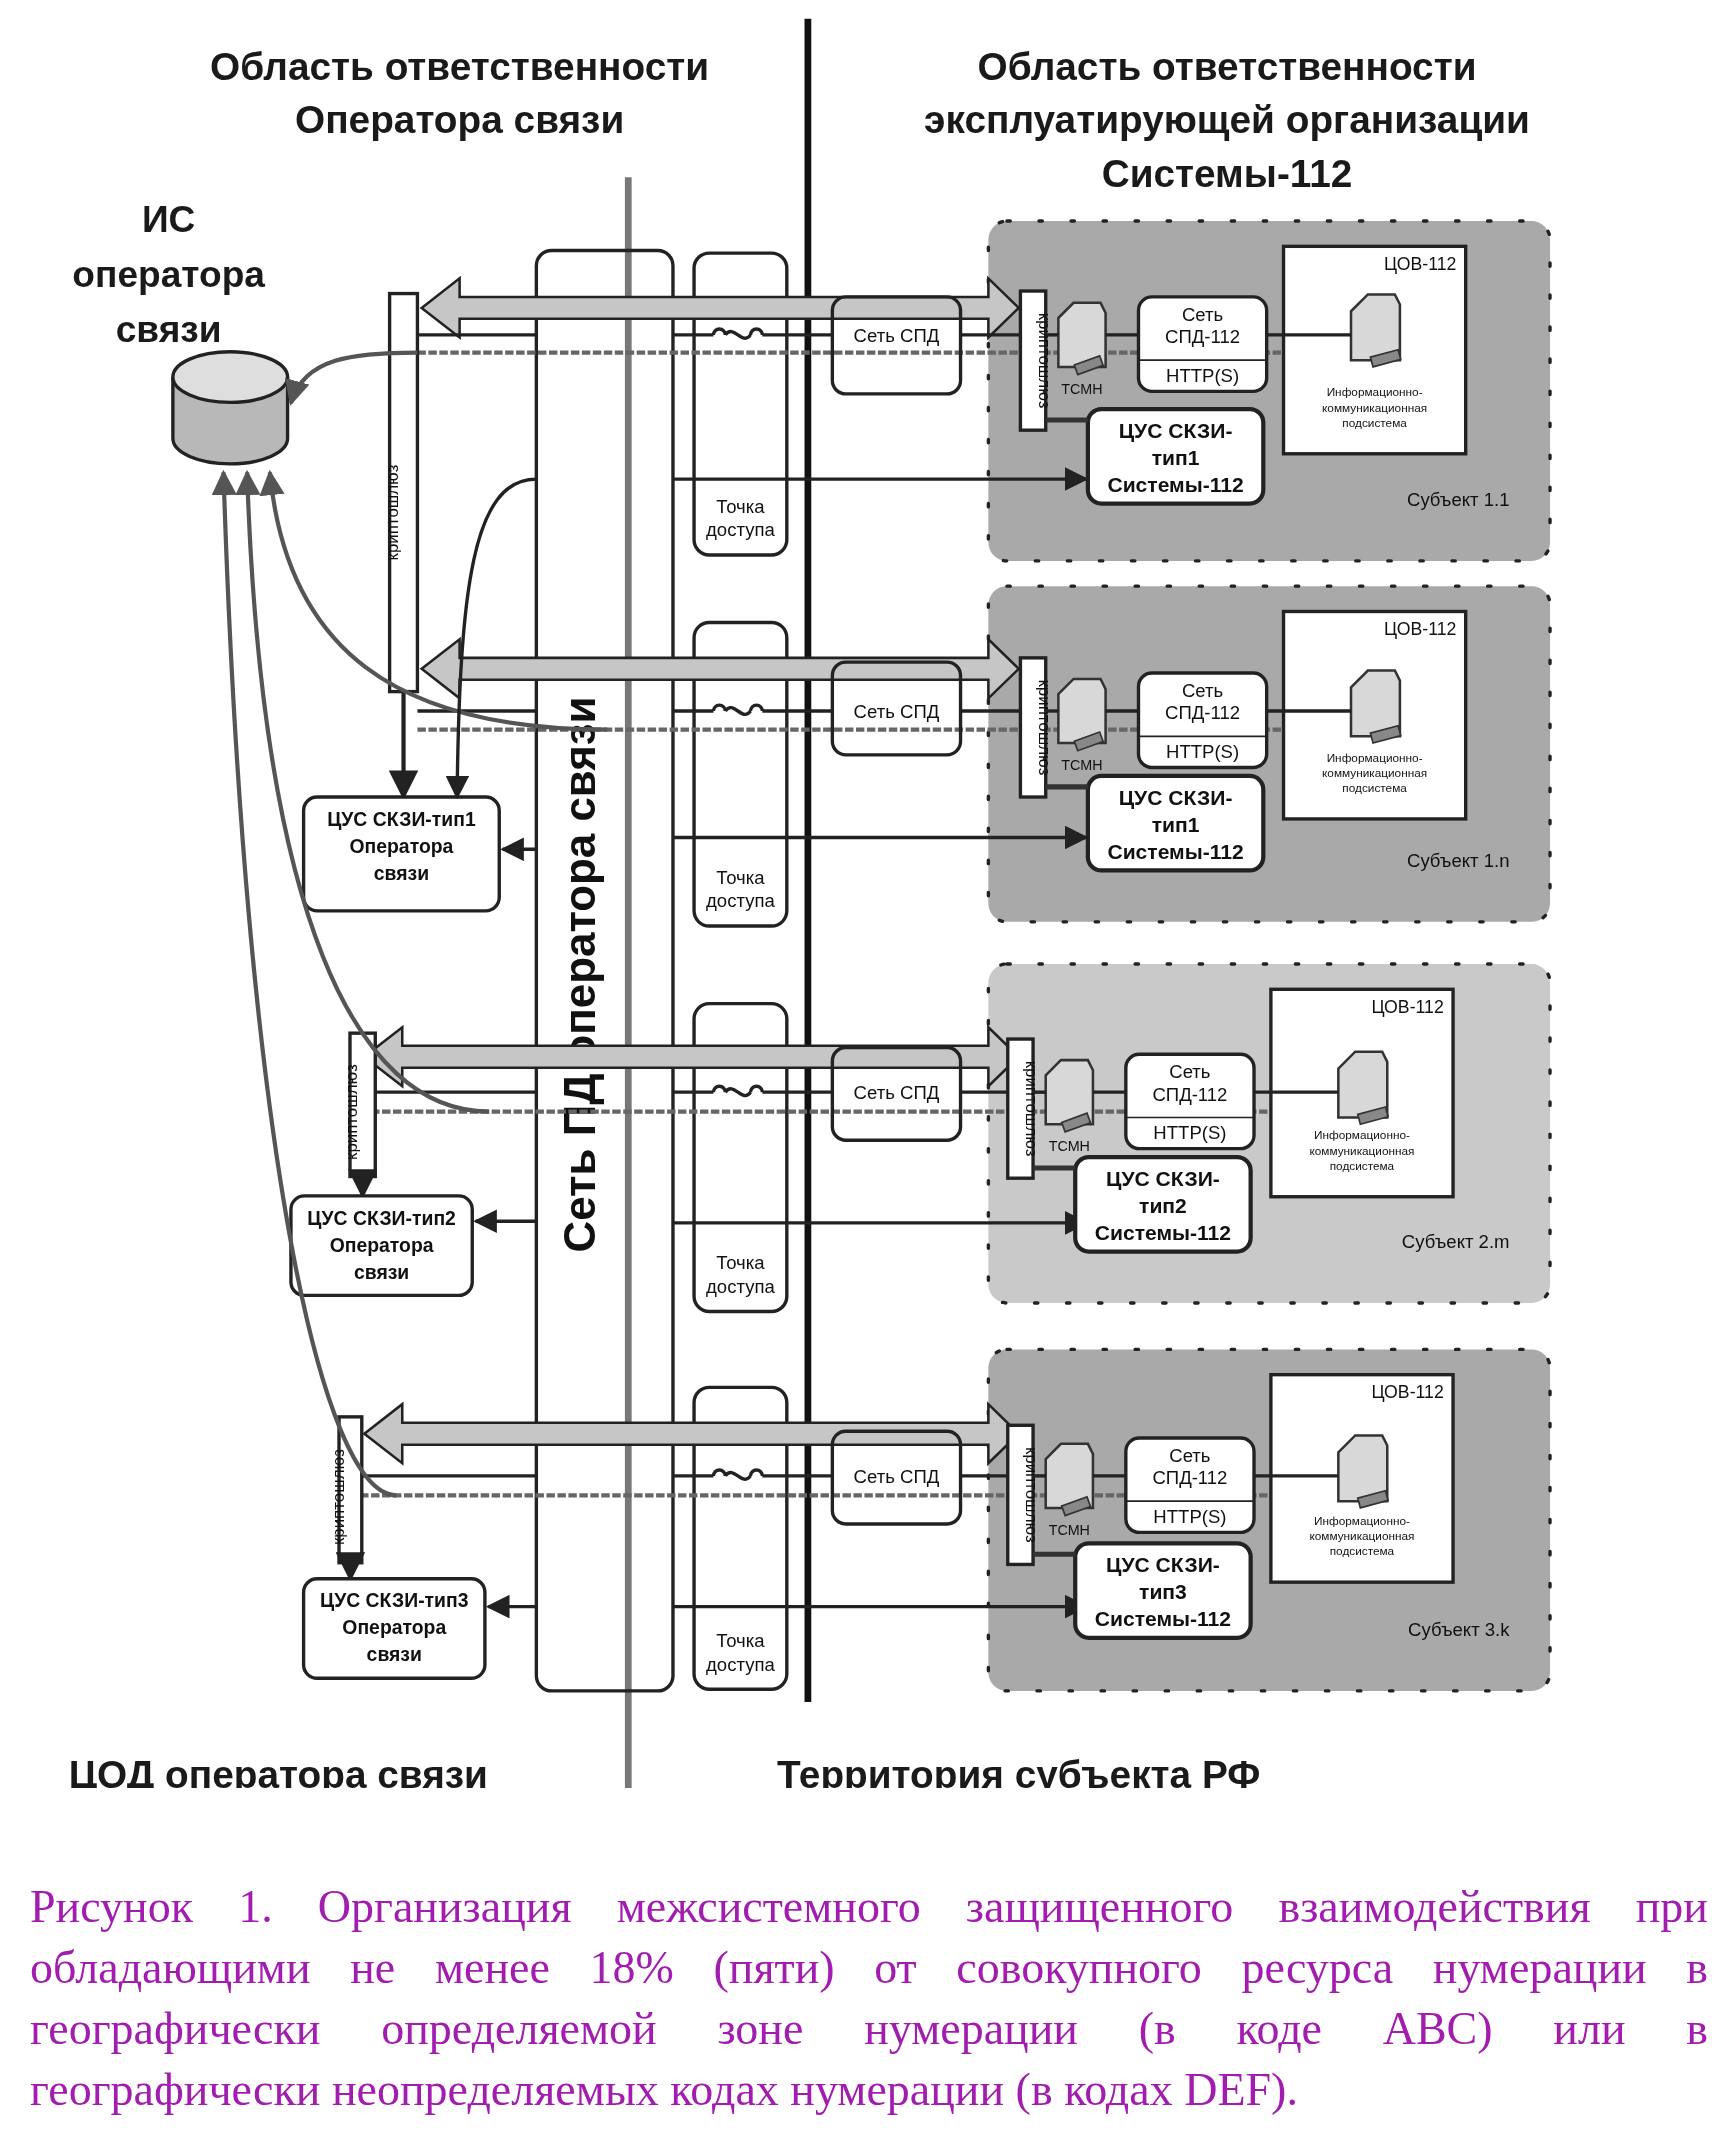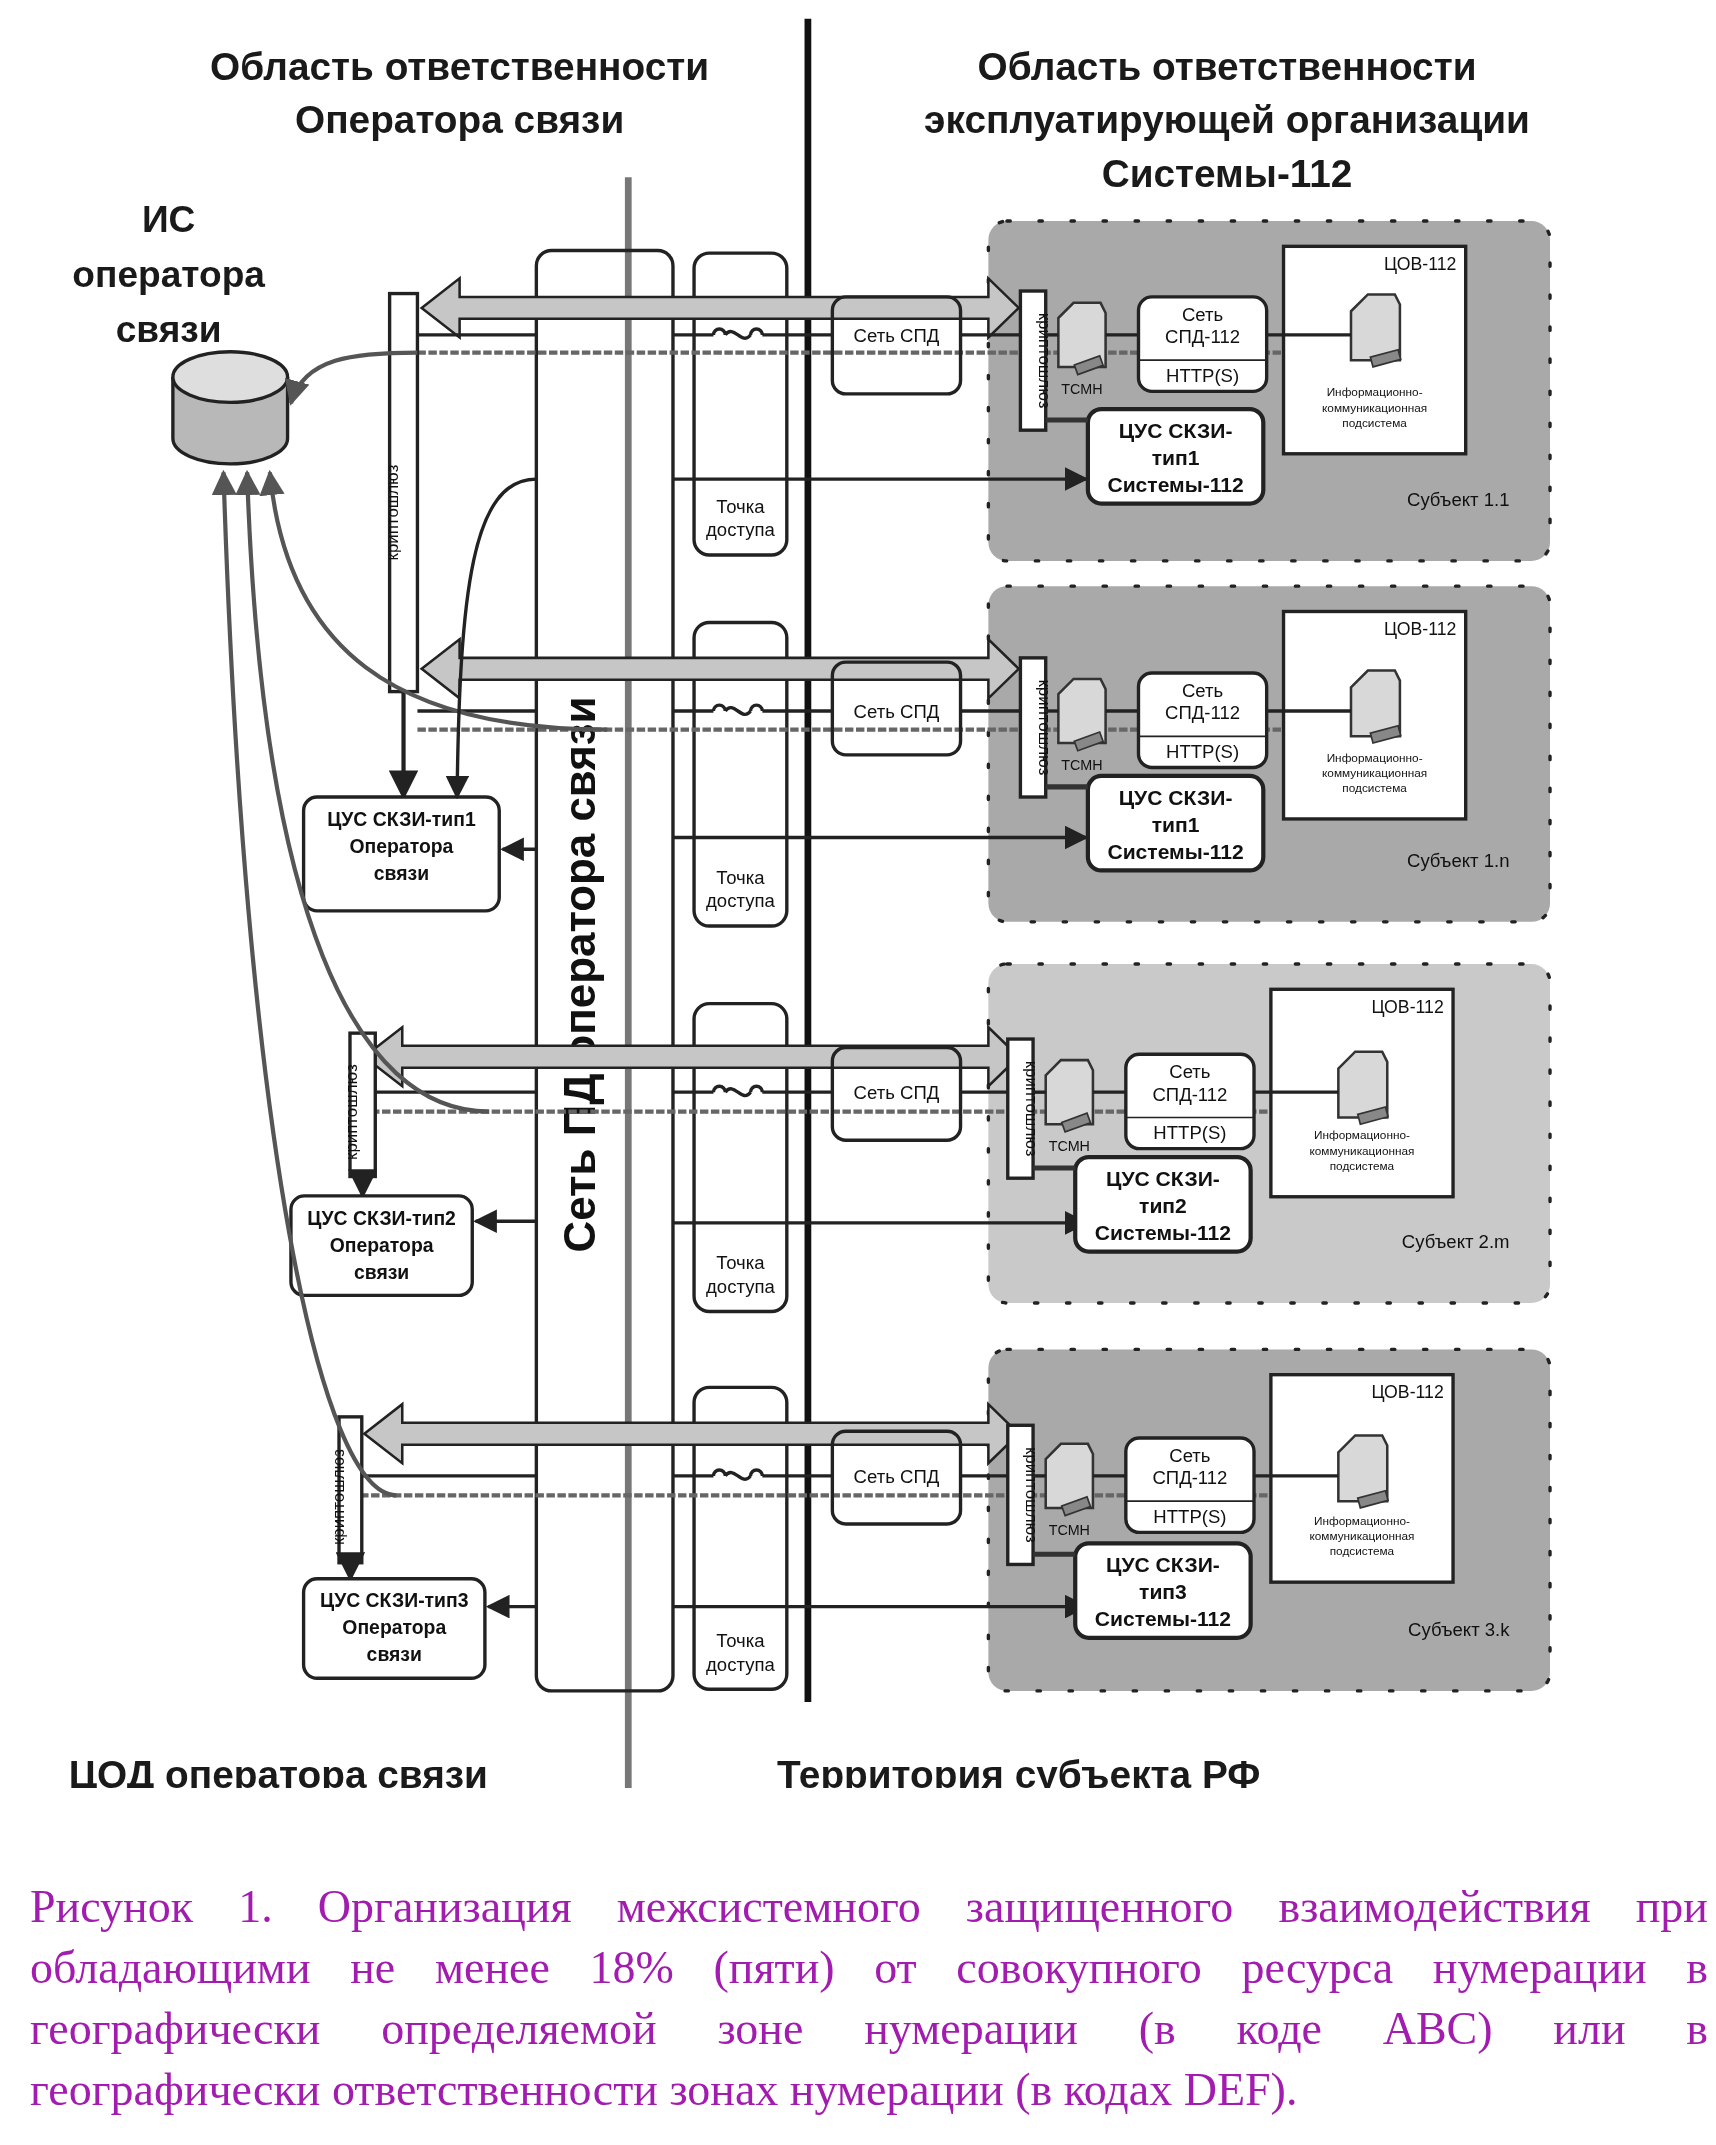--- a/index.html
+++ b/index.html
@@ -361,15 +361,15 @@
   <path d="M636,568 C560,568 545,700 542,945" fill="none" stroke="#222" stroke-width="4" marker-end="url(#ah)"></path>
 
   <text class="hdr" font-size="46" x="330" y="2120" text-anchor="middle" fill="#333">ЦОД оператора связи</text>
   <text class="hdr" font-size="46" x="1208" y="2120" text-anchor="middle" fill="#333">Территория субъекта РФ</text>
 </svg>
 
 <div class="caption">
   <p>Рисунок 1. Организация межсистемного защищенного взаимодействия при</p>
   <p>обладающими не менее 18% (пяти) от совокупного ресурса нумерации в</p>
   <p>географически определяемой зоне нумерации (в коде ABC) или в</p>
-  <p class="last">географически ответственности зонах нумерации (в кодах DEF).</p>
+  <p class="last">географически неопределяемых кодах нумерации (в кодах DEF).</p>
 </div>
 
 
 </body></html>

